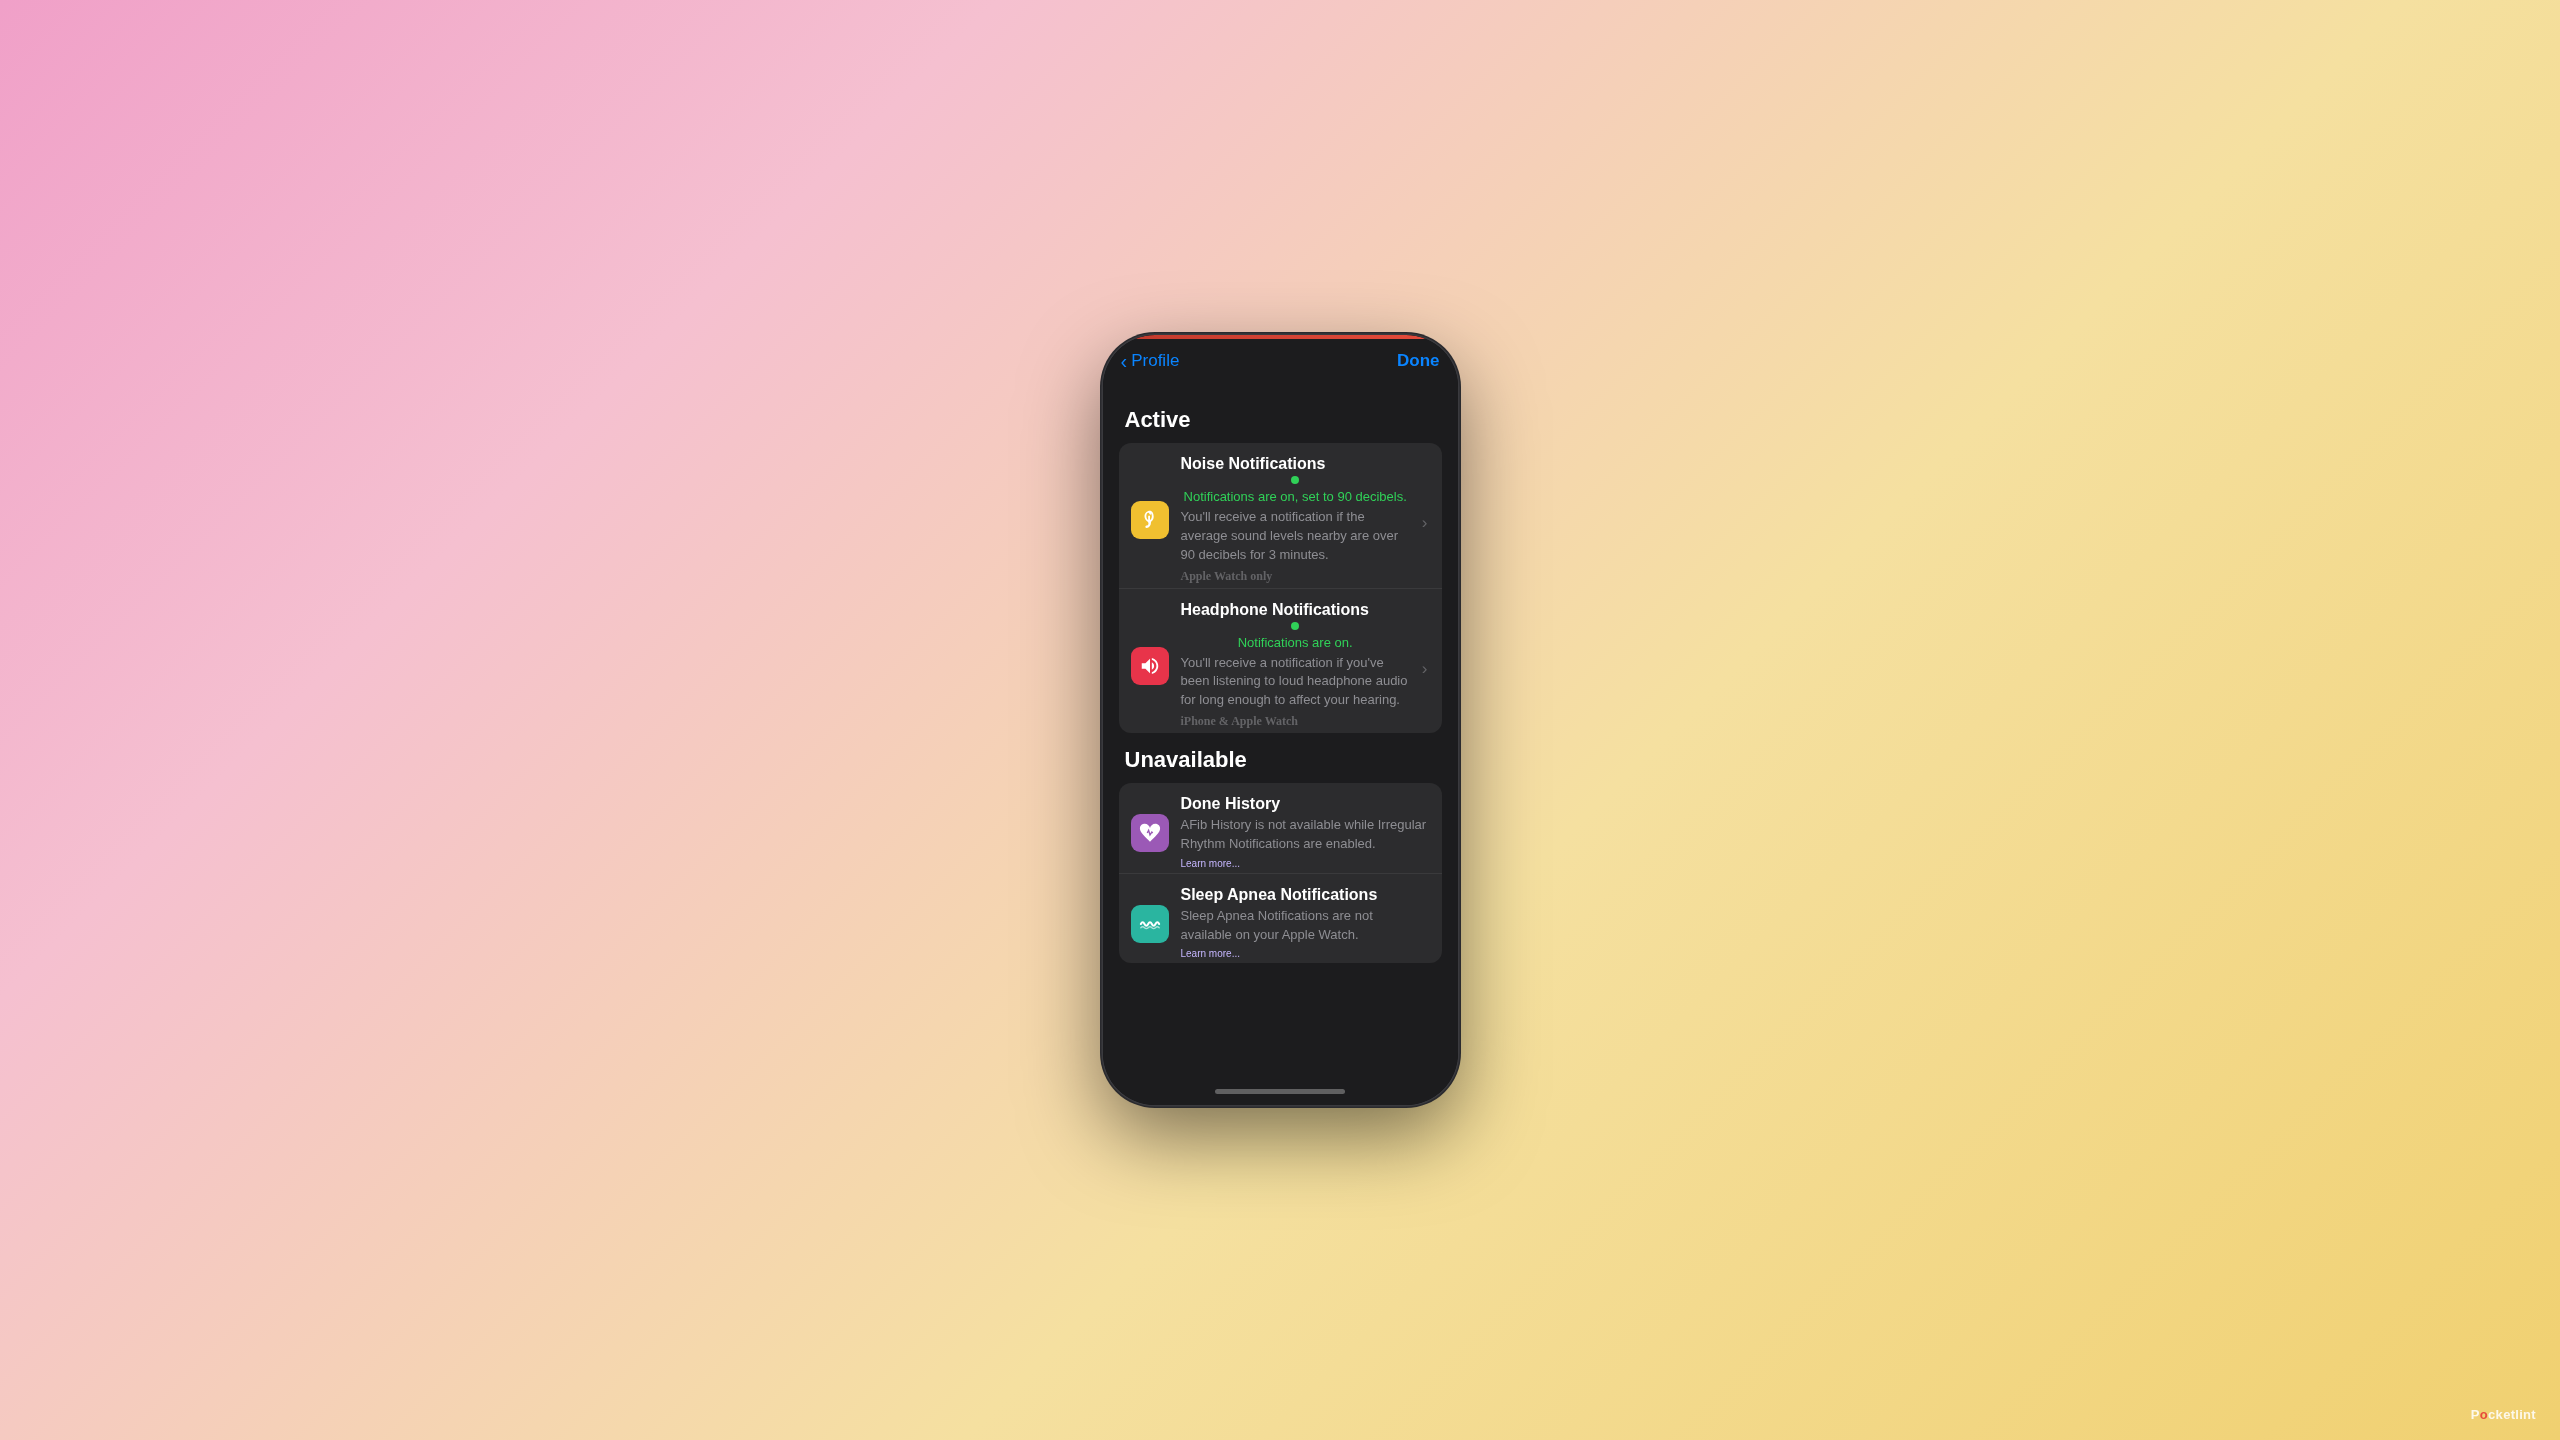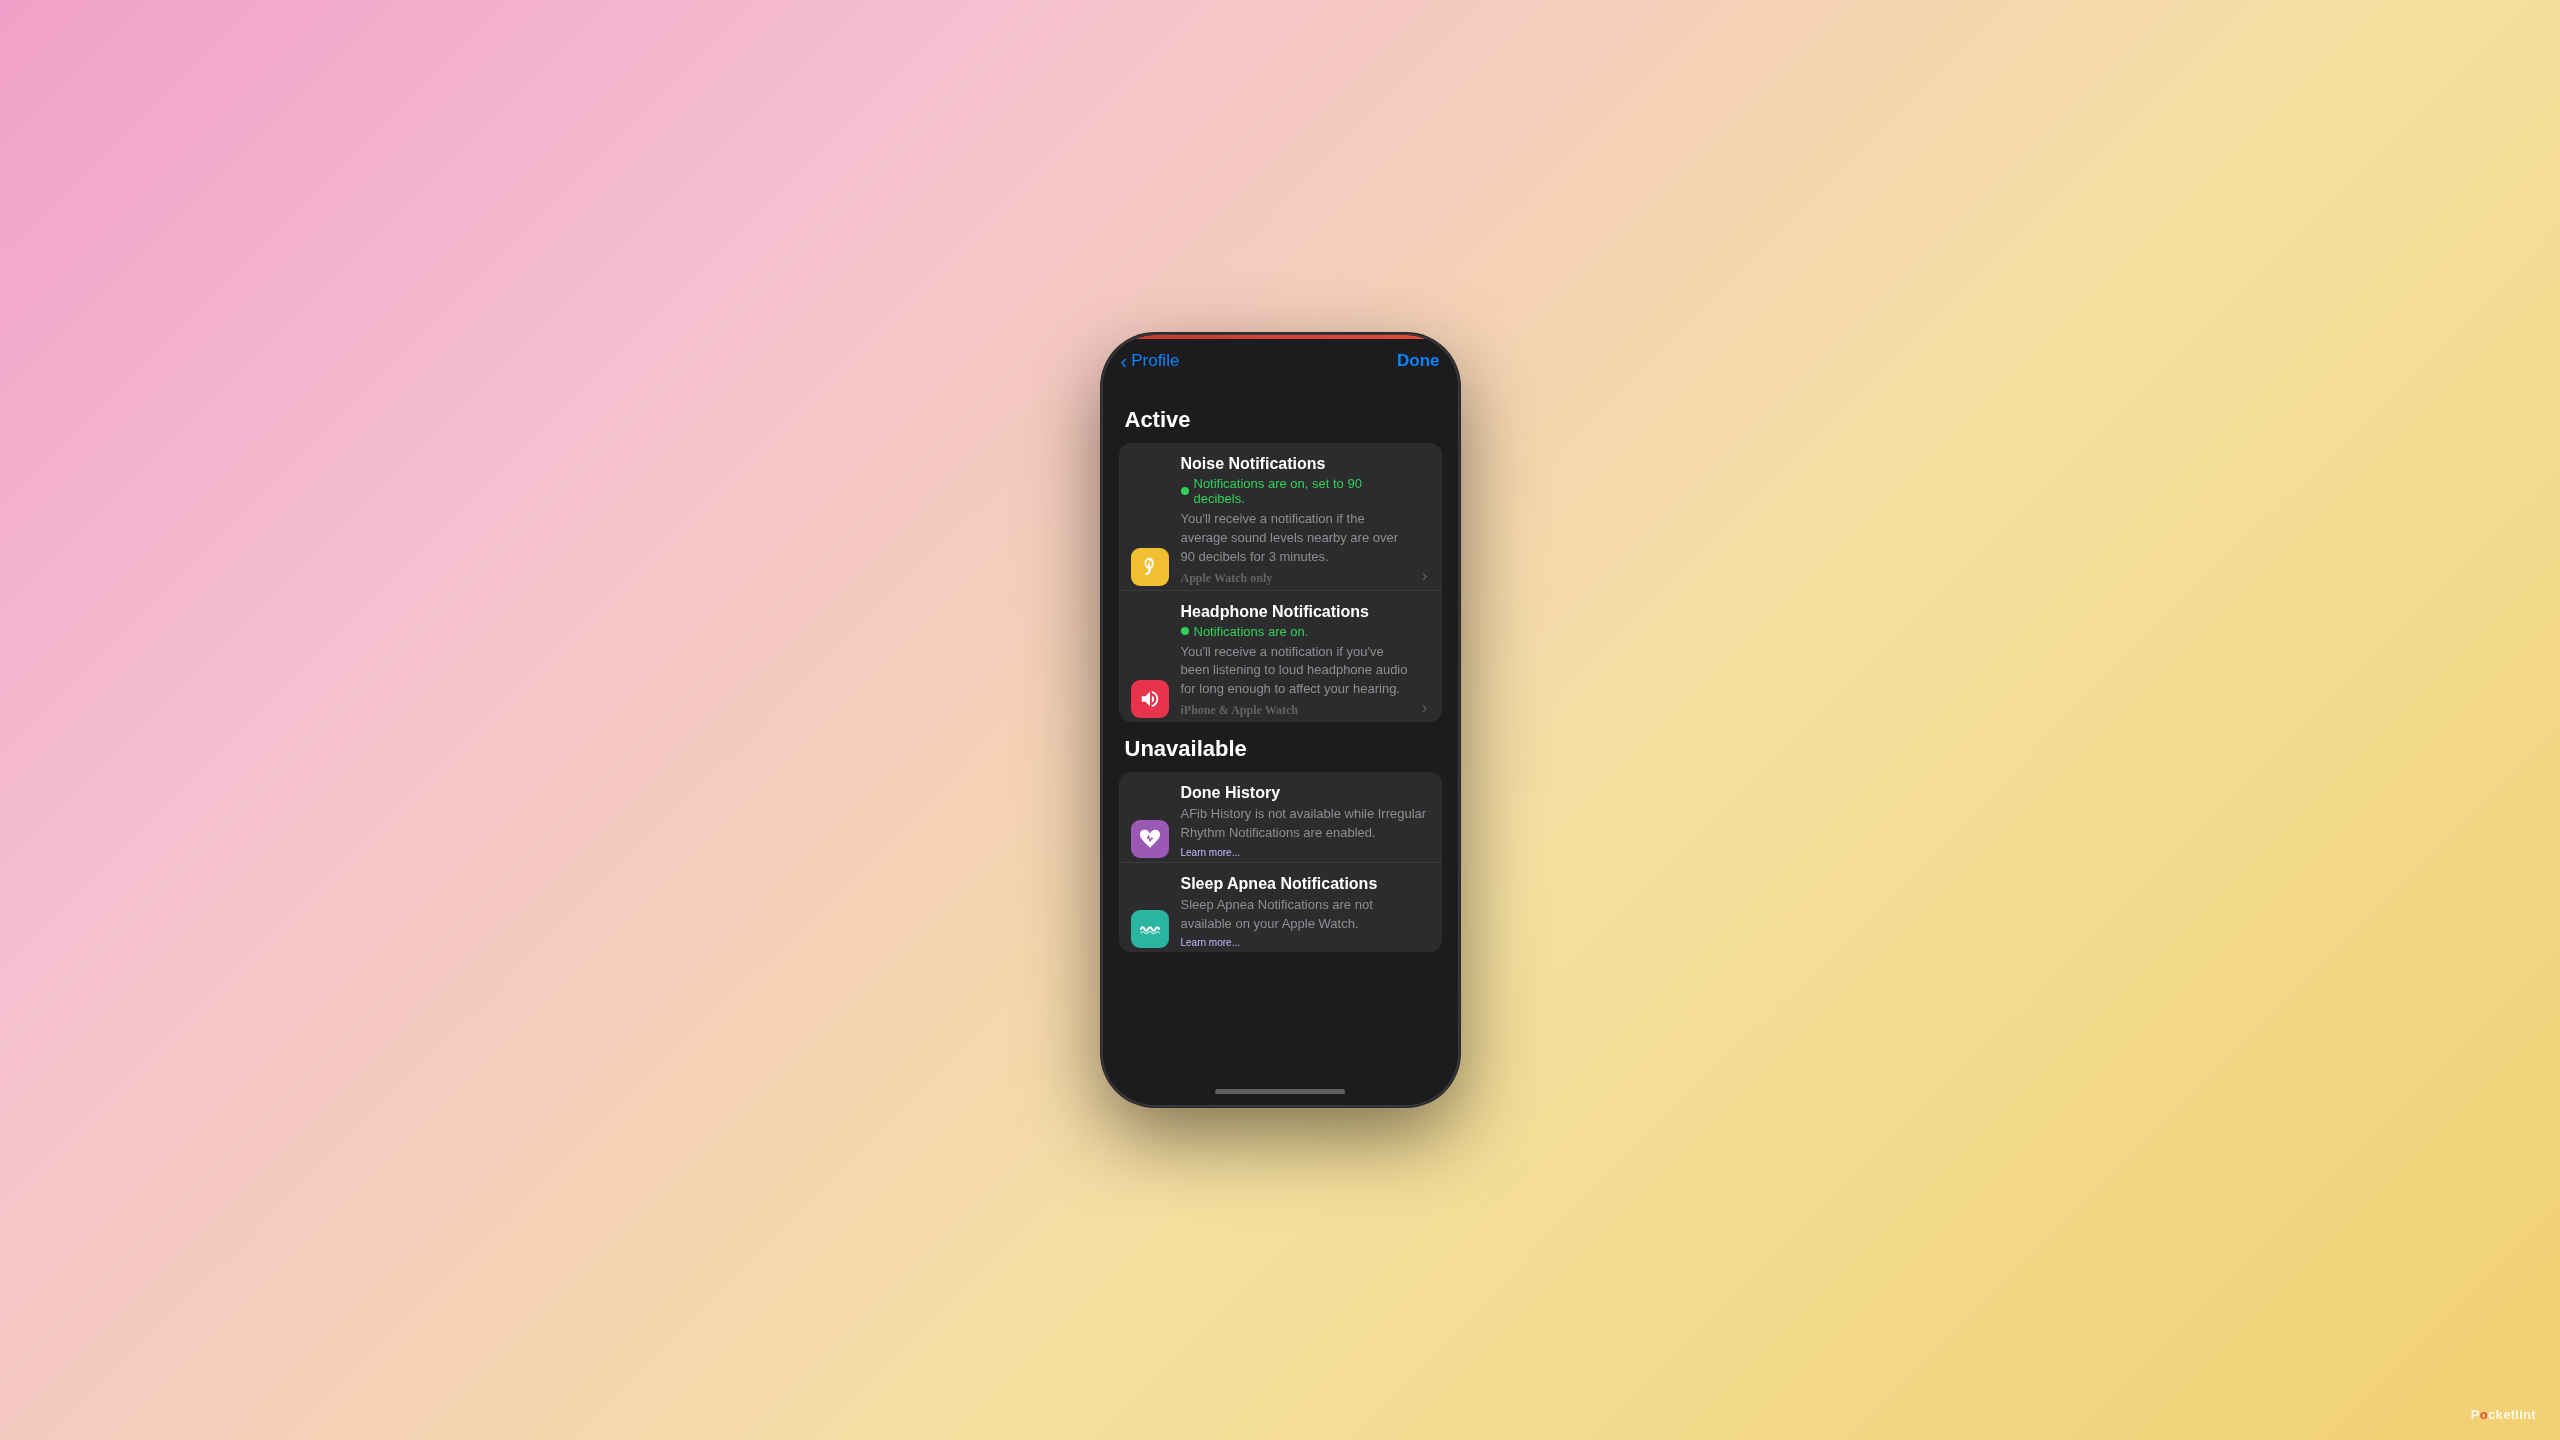--- a/index.html
+++ b/index.html
@@ -184,21 +184,21 @@
     .list-card {
       background: #2c2c2e;
       border-radius: 12px;
       overflow: hidden;
       margin-bottom: 10px;
     }
 
     .list-item {
       padding: 12px 14px 4px 12px;
       display: flex;
-      align-items: flex-end;
+      align-items: center;
       gap: 12px;
       position: relative;
     }
 
     .list-item + .list-item {
       border-top: 0.5px solid #3a3a3c;
     }
 
     
     .item-icon {
@@ -232,20 +232,21 @@
       font-weight: 600;
       color: #ffffff;
       margin-bottom: 3px;
     }
 
     .item-status {
       display: flex;
       align-items: center;
       gap: 5px;
       margin-bottom: 4px;
+      flex-direction: column;
     }
 
     .status-dot {
       width: 8px;
       height: 8px;
       border-radius: 50%;
       background: #30d158;
       flex-shrink: 0;
     }
 

